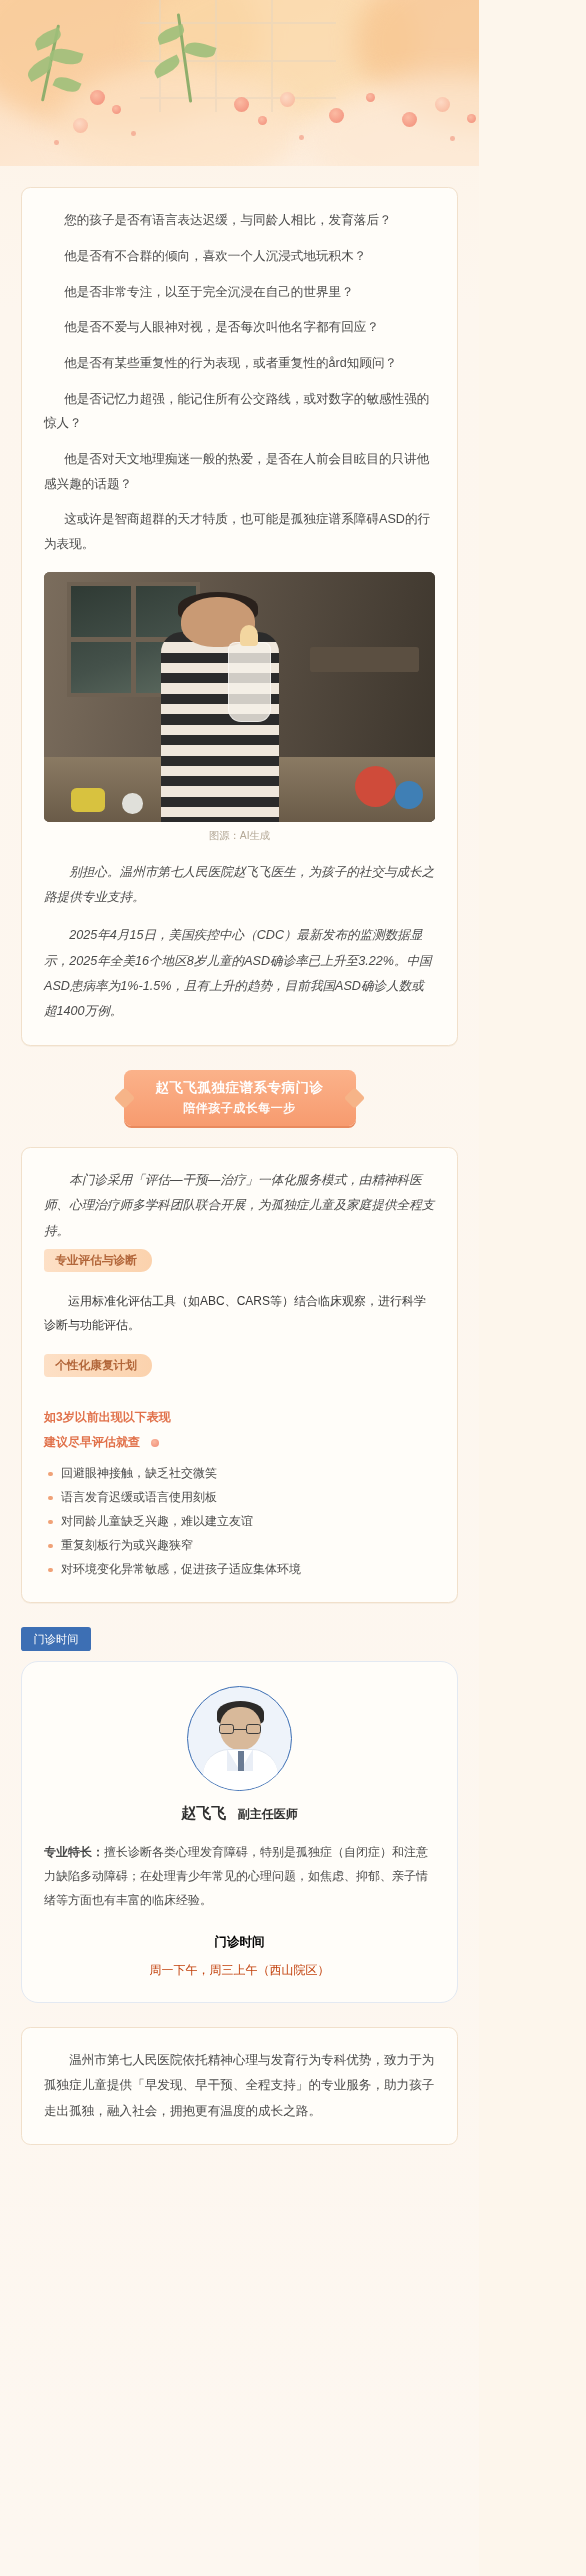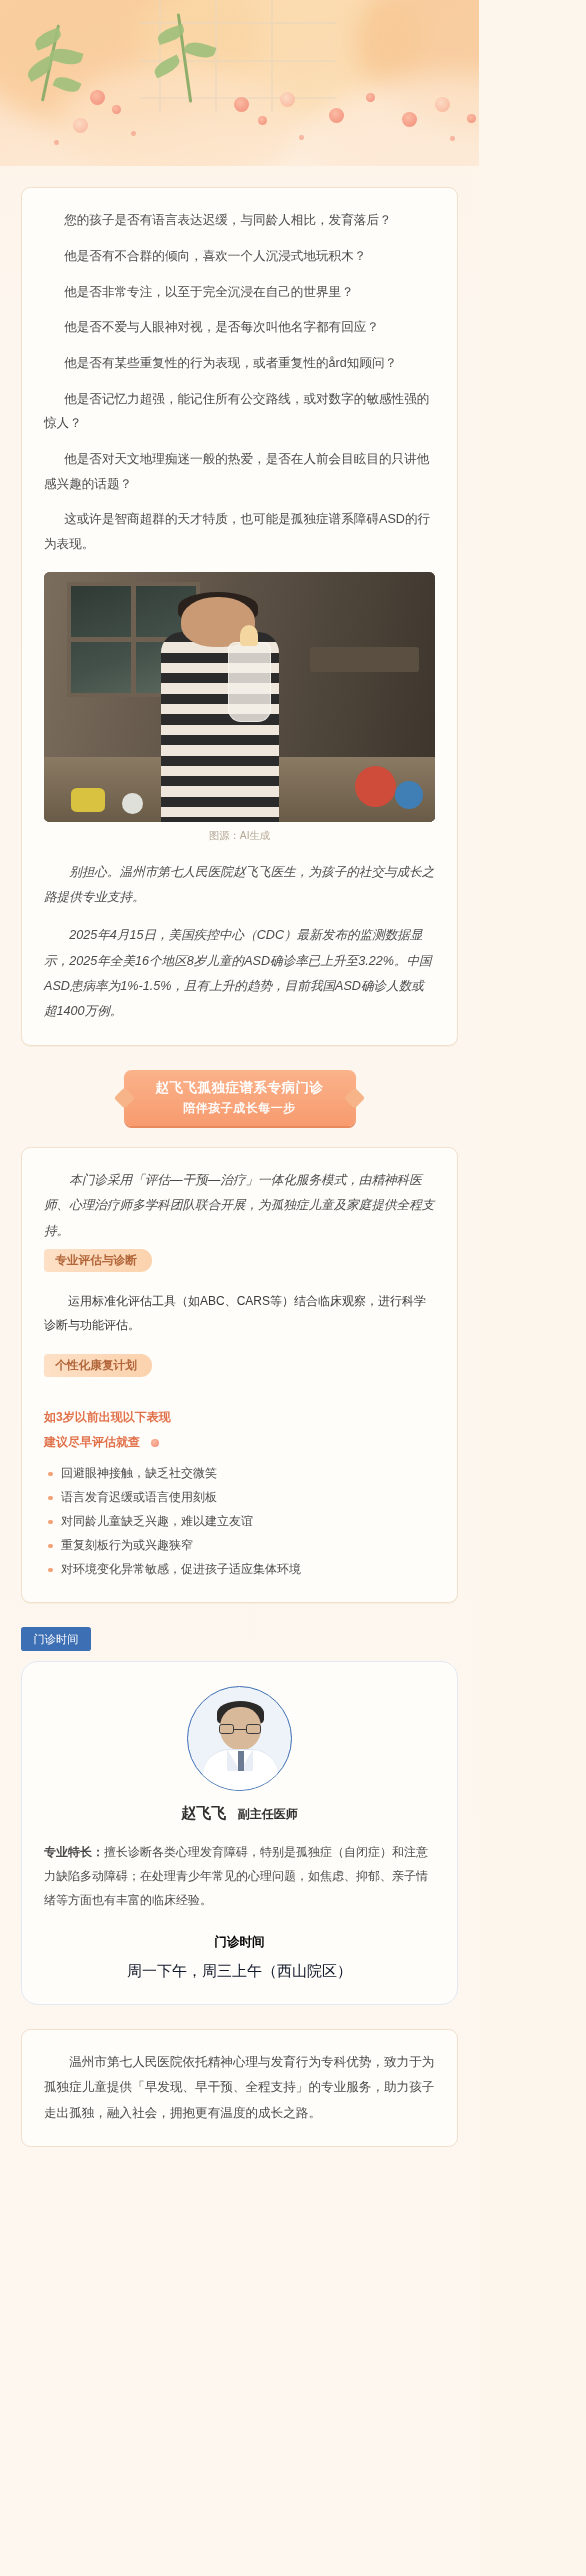--- a/index.html
+++ b/index.html
@@ -295,22 +295,22 @@
   }
   .doc-body .k { font-weight: bold; }
   .clinic-hours-title {
     margin: 22.4px 0 0 0;
     font-size: 12.6px;
     font-weight: bold;
     color: #000000;
   }
   .clinic-hours {
     margin: 11.2px 0 0 0;
-    font-size: 15px;
-    color: #0f172a;
+    font-size: 12px;
+    color: #c2410c;
   }
 
   .footer-card {
     margin: 0 20.6px 24px 20.6px;
     background: #fffdf9;
     border: 0.9px solid #f1e0cb;
     border-radius: 9.3px;
     padding: 20.6px 22.4px;
   }
   .footer-card p {

